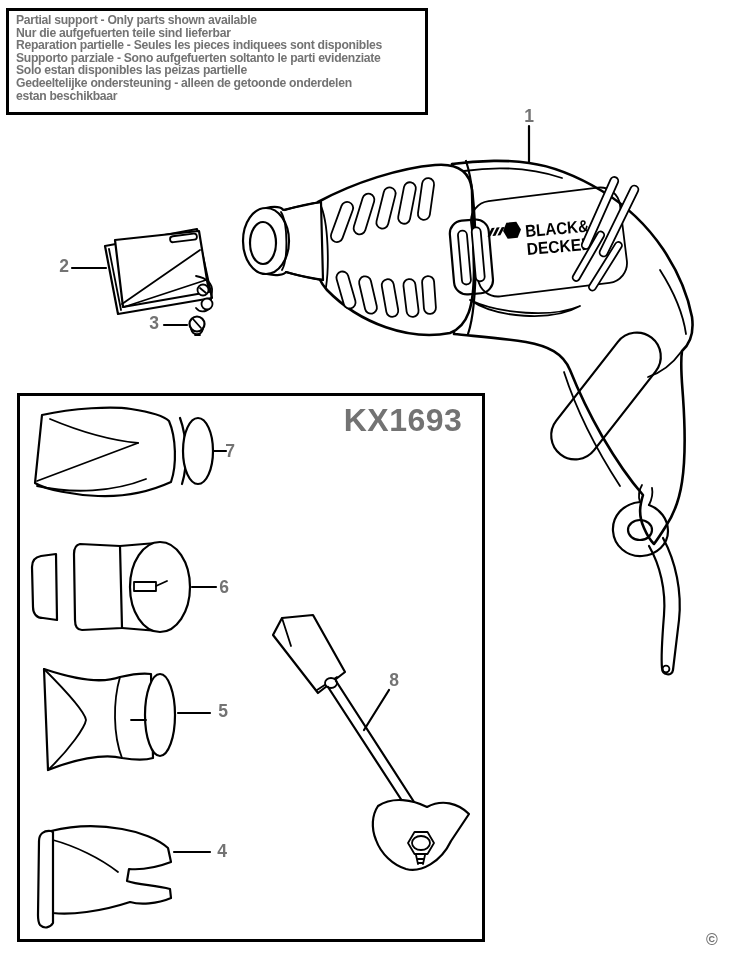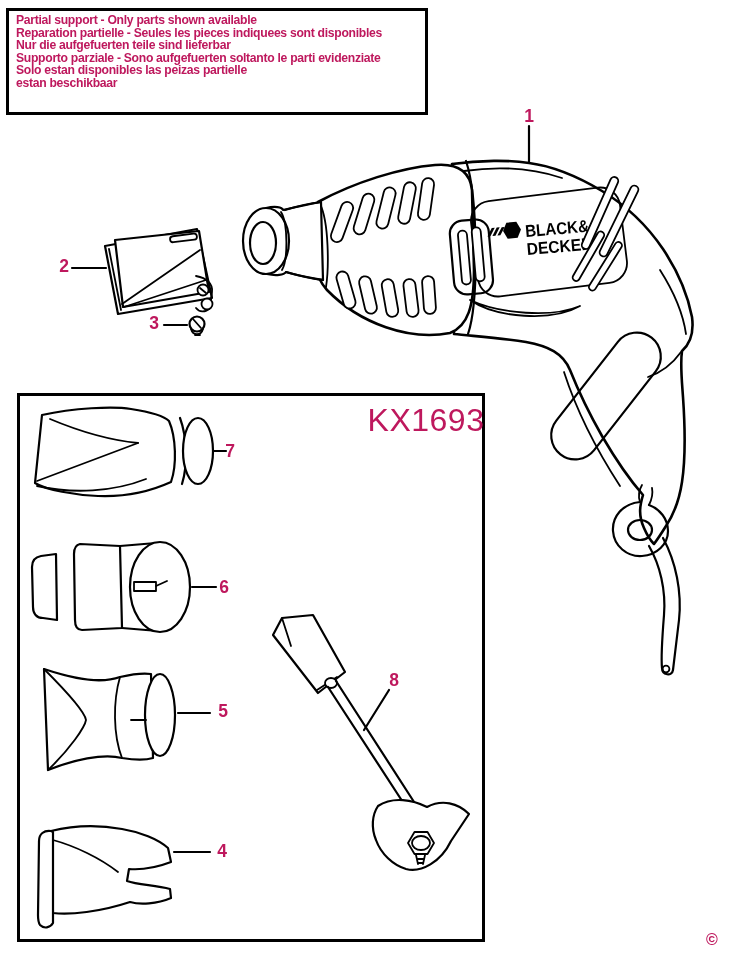--- a/index.html
+++ b/index.html
@@ -1,62 +1,63 @@
 <!DOCTYPE html>
 <html><head>
 <meta charset="utf-8">
 <style>
   html,body{margin:0;padding:0;background:#fff;}
   #page{
     position:relative;width:730px;height:956px;background:#fff;
-    font-family:"Liberation Sans",sans-serif;color:#be185d;overflow:hidden;
+    font-family:"Liberation Sans",sans-serif;color:#737373;overflow:hidden;
   }
   #notice-box{
     position:absolute;left:6px;top:8px;width:422px;height:107px;
     border:3px solid #000;box-sizing:border-box;
     padding:3px 0 0 7px;
   }
   .notice-line{
     font-weight:bold;font-size:12.2px;line-height:12.6px;
     letter-spacing:-0.3px;white-space:nowrap;
   }
   .num{
     position:absolute;transform:translate(-50%,-50%);
     font-weight:bold;font-size:17.5px;line-height:1;
   }
   #kx-box{
     position:absolute;left:17px;top:393px;width:468px;height:549px;
     border:3px solid #000;box-sizing:border-box;background:#fff;
   }
   #model-title{
-    position:absolute;left:426px;top:420px;transform:translate(-50%,-50%);
-    font-weight:normal;font-size:32px;letter-spacing:0.5px;
+    position:absolute;left:403px;top:420px;transform:translate(-50%,-50%);
+    font-weight:bold;font-size:32px;letter-spacing:0.5px;
   }
   #copyright{
     position:absolute;left:712px;top:940px;transform:translate(-50%,-50%);
     font-weight:bold;font-size:16px;
   }
   svg{position:absolute;overflow:visible;}
   .ln{stroke:#000;fill:none;stroke-width:2.2;stroke-linecap:round;stroke-linejoin:round;}
   .shape{stroke:#000;fill:#fff;stroke-width:2.2;stroke-linejoin:round;}
   .thick{stroke-width:2.6;}
   .thin{stroke-width:1.8;}
   .blk{fill:#000;stroke:none;}
 </style>
 </head>
 <body>
 
 <div id="page">
 
   <div id="notice-box">
     <div class="notice-line">Partial support - Only parts shown available</div>
+    <div class="notice-line">Nur die aufgefuerten teile sind lieferbar</div>
     <div class="notice-line">Reparation partielle - Seules les pieces indiquees sont disponibles</div>
-    <div class="notice-line">Nur die aufgefuerten teile sind lieferbar</div>
     <div class="notice-line">Supporto parziale - Sono aufgefuerten soltanto le parti evidenziate</div>
     <div class="notice-line">Solo estan disponibles las peizas partielle</div>
+    <div class="notice-line">Gedeeltelijke ondersteuning - alleen de getoonde onderdelen</div>
     <div class="notice-line">estan beschikbaar</div>
   </div>
 
   <svg style="left:230px;top:110px;" width="470" height="580" viewBox="0 0 470 580">
 
     <path class="ln" d="M 299,16 L 299,53"></path>
 
     <g>
       <path class="shape thick" d="M 222,54
         C 250,50 280,50 299,53

